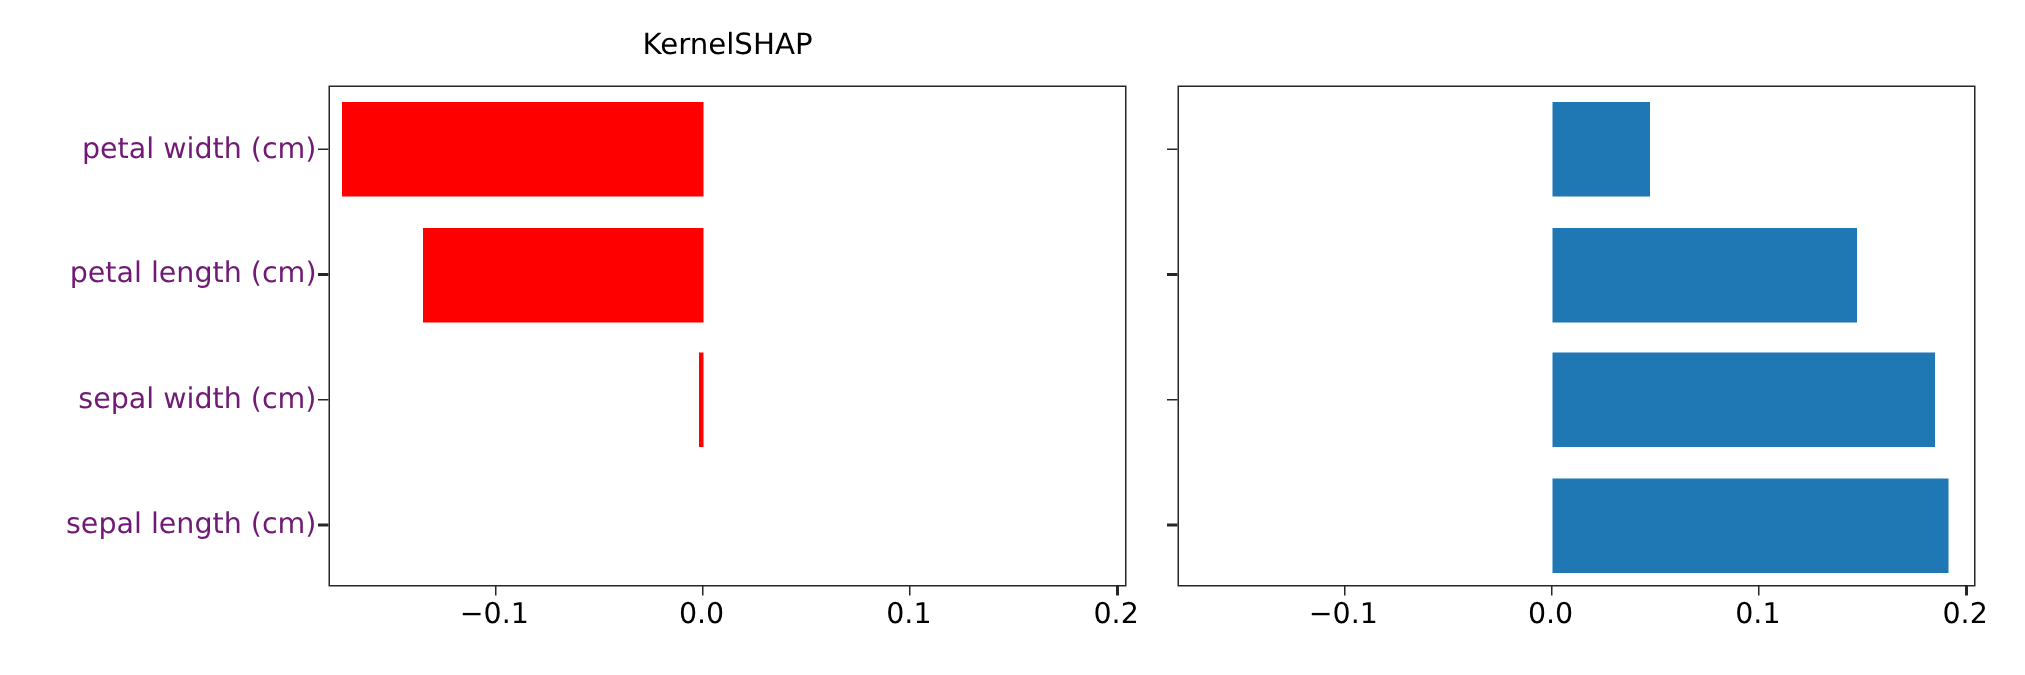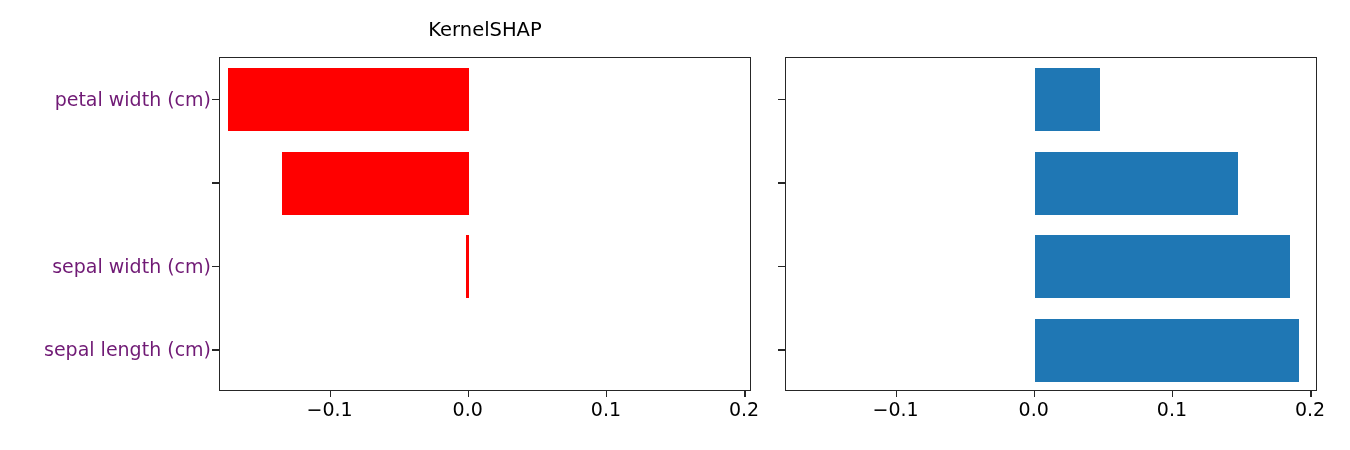--- a/index.html
+++ b/index.html
@@ -105,20 +105,21 @@
 <body>
 
 <div id="figure">
 
   <div class="subplot" id="subplot-left">
 
     <div class="title" id="title-left">KernelSHAP</div>
 
     <div class="ylabels-holder" id="ylabels-left" style="position: absolute; left: 0px; top: 0px;">
         <div class="ytick-label" style="top: 98.75px;">petal width (cm)</div>
+        <div class="ytick-label" style="top: 182.25px;">petal length (cm)</div>
         <div class="ytick-label" style="top: 349.25px;">sepal length (cm)</div>
         <div class="ytick-label" style="top: 265.75px;">sepal width (cm)</div>
       </div>
 
     <div class="axes" id="axes-left">
       <div class="plot-area" id="plot-left">
           <div class="bar" style="left: 245.964px; width: 2.76364px; top: 177.25px; background: rgb(255, 0, 0);"></div>
           <div class="bar" style="left: 62.1818px; width: 186.545px; top: 93.75px; background: rgb(255, 0, 0);"></div>
           <div class="bar" style="left: 8.29091px; width: 240.436px; top: 10.25px; background: rgb(255, 0, 0);"></div>
         </div>

